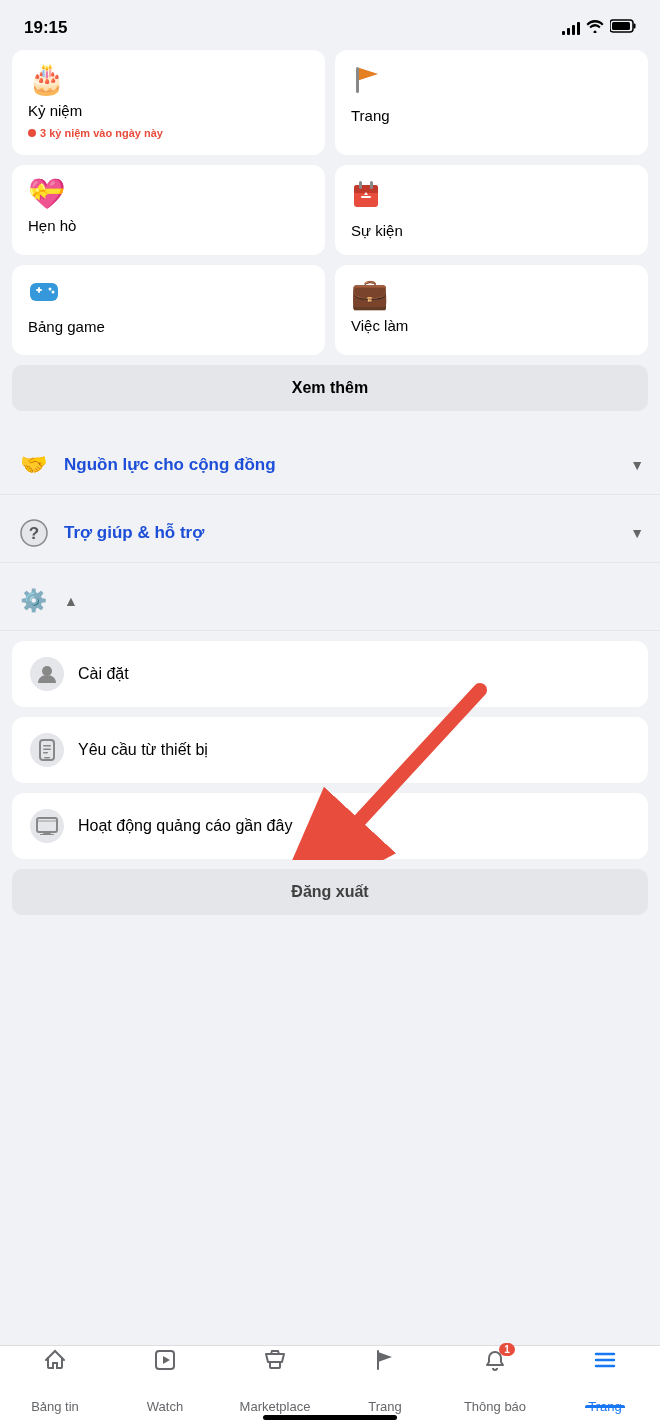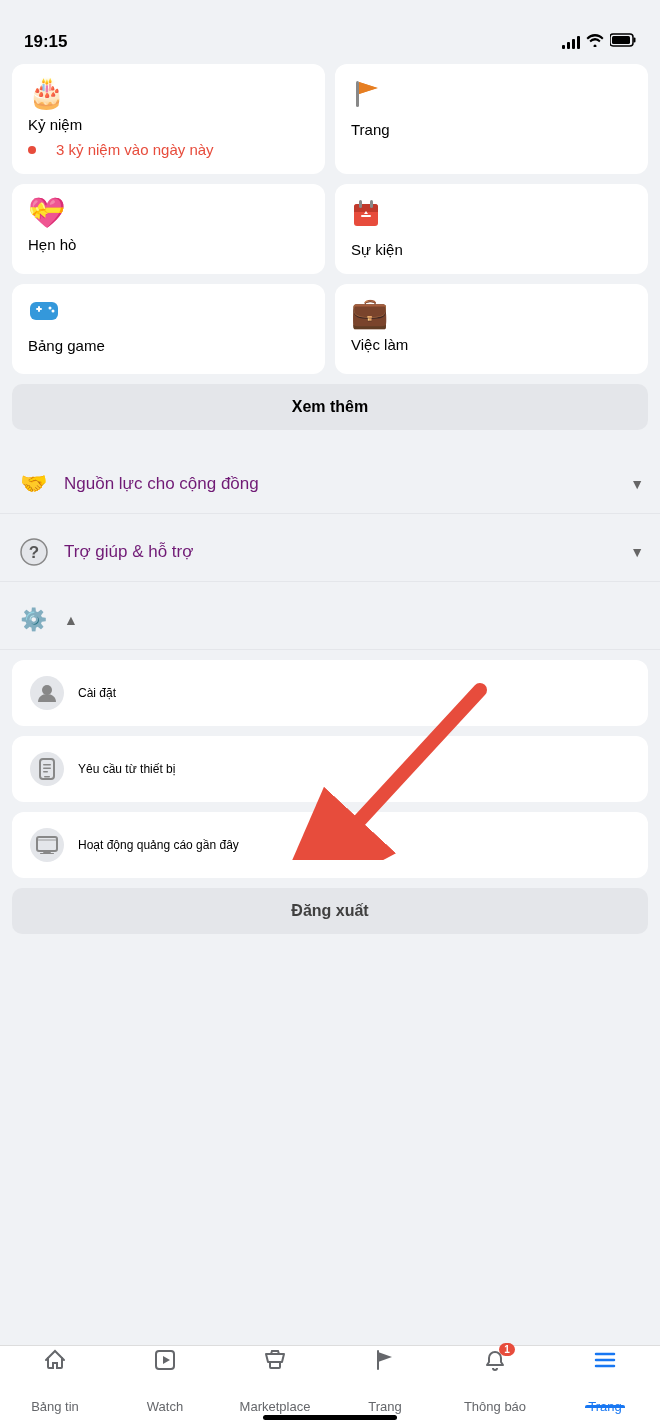--- a/index.html
+++ b/index.html
@@ -64,25 +64,26 @@
     .grid-card-icon {
       font-size: 30px;
       line-height: 1;
     }
     .grid-card-label {
       font-size: 15px;
       font-weight: 500;
       color: #000;
     }
     .grid-card-sub {
-      font-size: 15px;
+      font-size: 11px;
       color: #e74c3c;
       display: flex;
       align-items: center;
-      gap: 20px;
+      gap: 4px;
+      font-weight: bold;
     }
     .red-dot {
       width: 8px;
       height: 8px;
       background: #e74c3c;
       border-radius: 50%;
       display: inline-block;
     }
 
     
@@ -122,22 +123,22 @@
       width: 36px;
       height: 36px;
       display: flex;
       align-items: center;
       justify-content: center;
       font-size: 22px;
     }
     .expandable-label {
       flex: 1;
       font-size: 17px;
-      font-weight: 400;
-      color: #701a75;
+      font-weight: 700;
+      color: #1d4ed8;
     }
     .chevron {
       font-size: 14px;
       color: #666;
     }
 
     
     .sub-items-container {
       background: #f0f2f5;
       padding: 0 12px;
@@ -157,21 +158,21 @@
       height: 34px;
       border-radius: 50%;
       background: #e4e6ea;
       display: flex;
       align-items: center;
       justify-content: center;
       font-size: 18px;
       flex-shrink: 0;
     }
     .sub-item-label {
-      font-size: 12px;
+      font-size: 16px;
       font-weight: 500;
       color: #000;
     }
 
     
     .logout-btn {
       margin: 6px 12px 16px 12px;
       background: #e4e6ea;
       border-radius: 10px;
       padding: 14px;
@@ -260,21 +261,20 @@
       transform: translateX(-50%);
     }
 
     
     .settings-expanded {
       background: #f0f2f5;
     }
 
     .content-wrapper {
       padding-bottom: 100px;
-      margin-top: 14px;
     }
   </style>
 </head>
 <body>
 
 <div class="content-wrapper">
 
   <div class="status-bar">
     <span class="status-time">19:15</span>
     <div class="status-icons">

